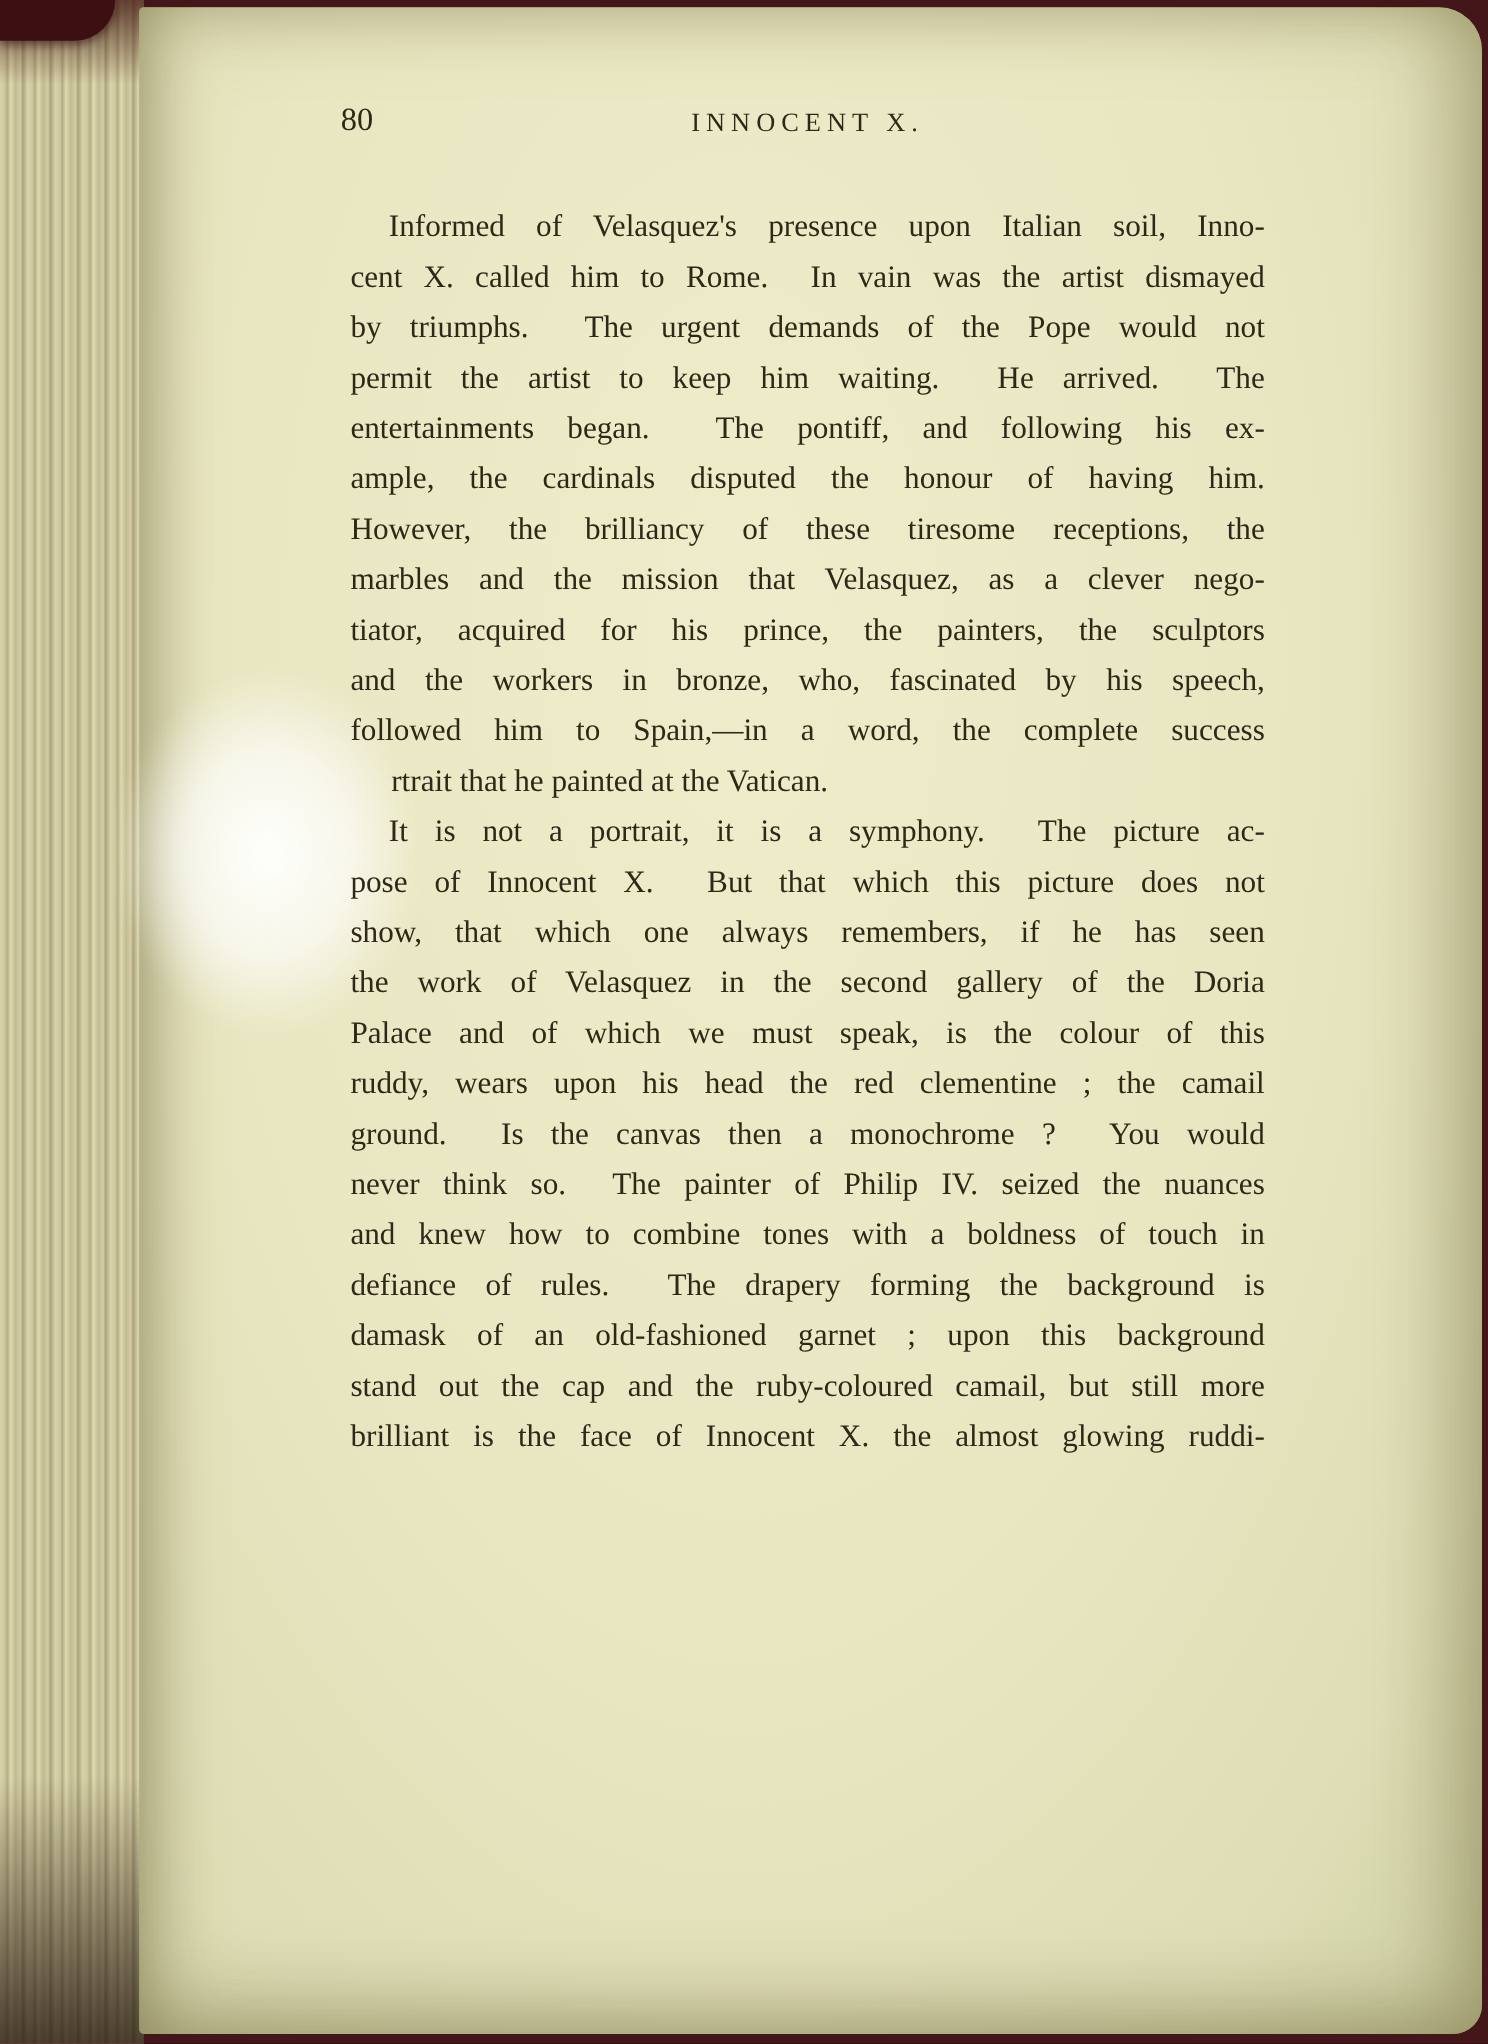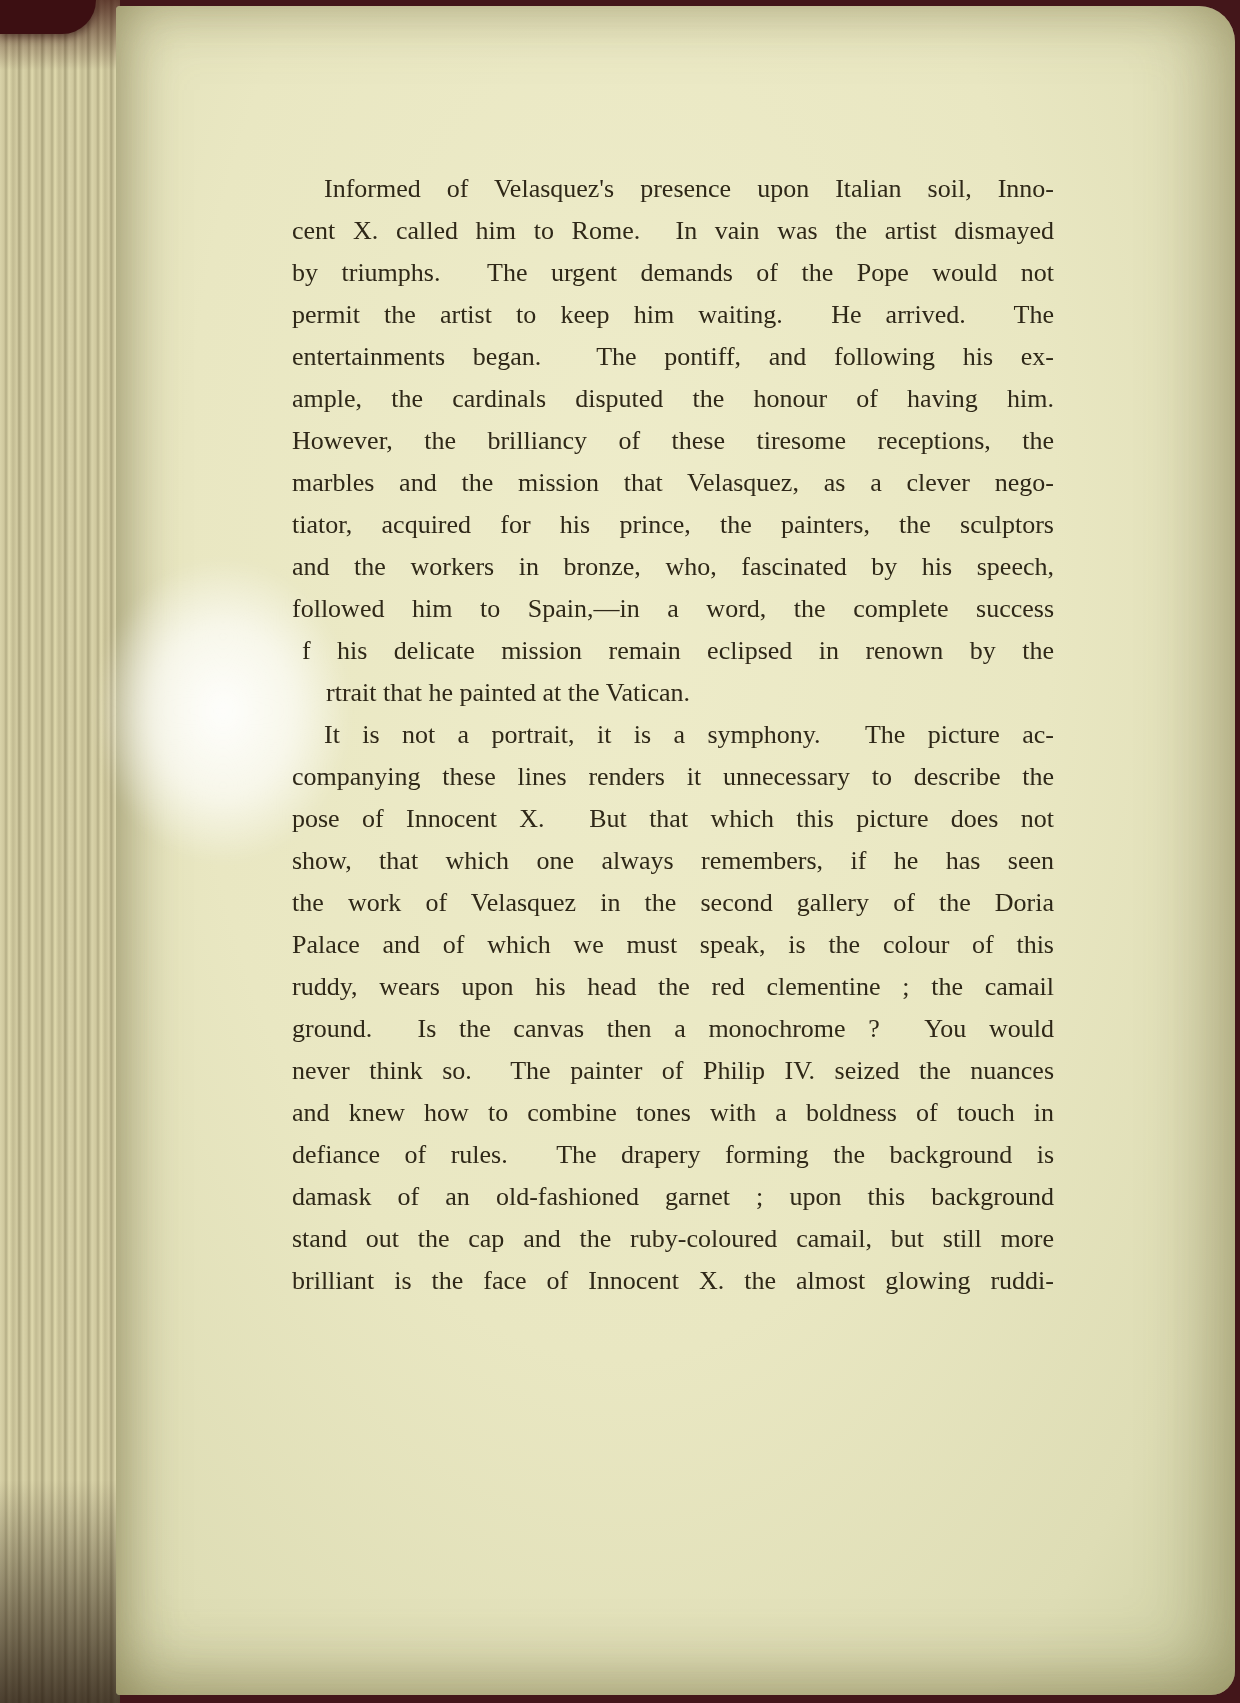--- a/index.html
+++ b/index.html
@@ -99,39 +99,41 @@
   }
 </style>
 </head>
 <body>
 
 <div class="scene">
   <div class="page-edges"></div>
   <div class="corner-tl"></div>
   <div class="page">
     <div class="glare"></div>
+    <div class="page-header">
+      <span class="page-number">80</span>
+      <span class="running-head">INNOCENT X.</span>
+    </div>
     <div class="text-block" id="text-block">
         <div class="paragraph">
           <div class="line" style="padding-left: 32px;">Informed of Velasquez's presence upon Italian soil, Inno-</div>
           <div class="line">cent X. called him to Rome.&nbsp; In vain was the artist dismayed</div>
           <div class="line">by triumphs.&nbsp; The urgent demands of the Pope would not</div>
           <div class="line">permit the artist to keep him waiting.&nbsp; He arrived.&nbsp; The</div>
           <div class="line">entertainments began.&nbsp; The pontiff, and following his ex-</div>
           <div class="line">ample, the cardinals disputed the honour of having him.</div>
           <div class="line">However, the brilliancy of these tiresome receptions, the</div>
           <div class="line">marbles and the mission that Velasquez, as a clever nego-</div>
           <div class="line">tiator, acquired for his prince, the painters, the sculptors</div>
           <div class="line">and the workers in bronze, who, fascinated by his speech,</div>
           <div class="line">followed him to Spain,—in a word, the complete success</div>
-          <div class="line" style="padding-left: 10px;">f his delicate mission remain eclipsed in renown by the</div>
           <div class="line last" style="padding-left: 34px;">rtrait that he painted at the Vatican.</div>
         </div>
         <div class="paragraph">
           <div class="line" style="padding-left: 32px;">It is not a portrait, it is a symphony.&nbsp; The picture ac-</div>
-          <div class="line">companying these lines renders it unnecessary to describe the</div>
           <div class="line">pose of Innocent X.&nbsp; But that which this picture does not</div>
           <div class="line">show, that which one always remembers, if he has seen</div>
           <div class="line">the work of Velasquez in the second gallery of the Doria</div>
           <div class="line">Palace and of which we must speak, is the colour of this</div>
           <div class="line">ruddy, wears upon his head the red clementine ; the camail</div>
           <div class="line">ground.&nbsp; Is the canvas then a monochrome ?&nbsp; You would</div>
           <div class="line">never think so.&nbsp; The painter of Philip IV. seized the nuances</div>
           <div class="line">and knew how to combine tones with a boldness of touch in</div>
           <div class="line">defiance of rules.&nbsp; The drapery forming the background is</div>
           <div class="line">damask of an old-fashioned garnet ; upon this background</div>

